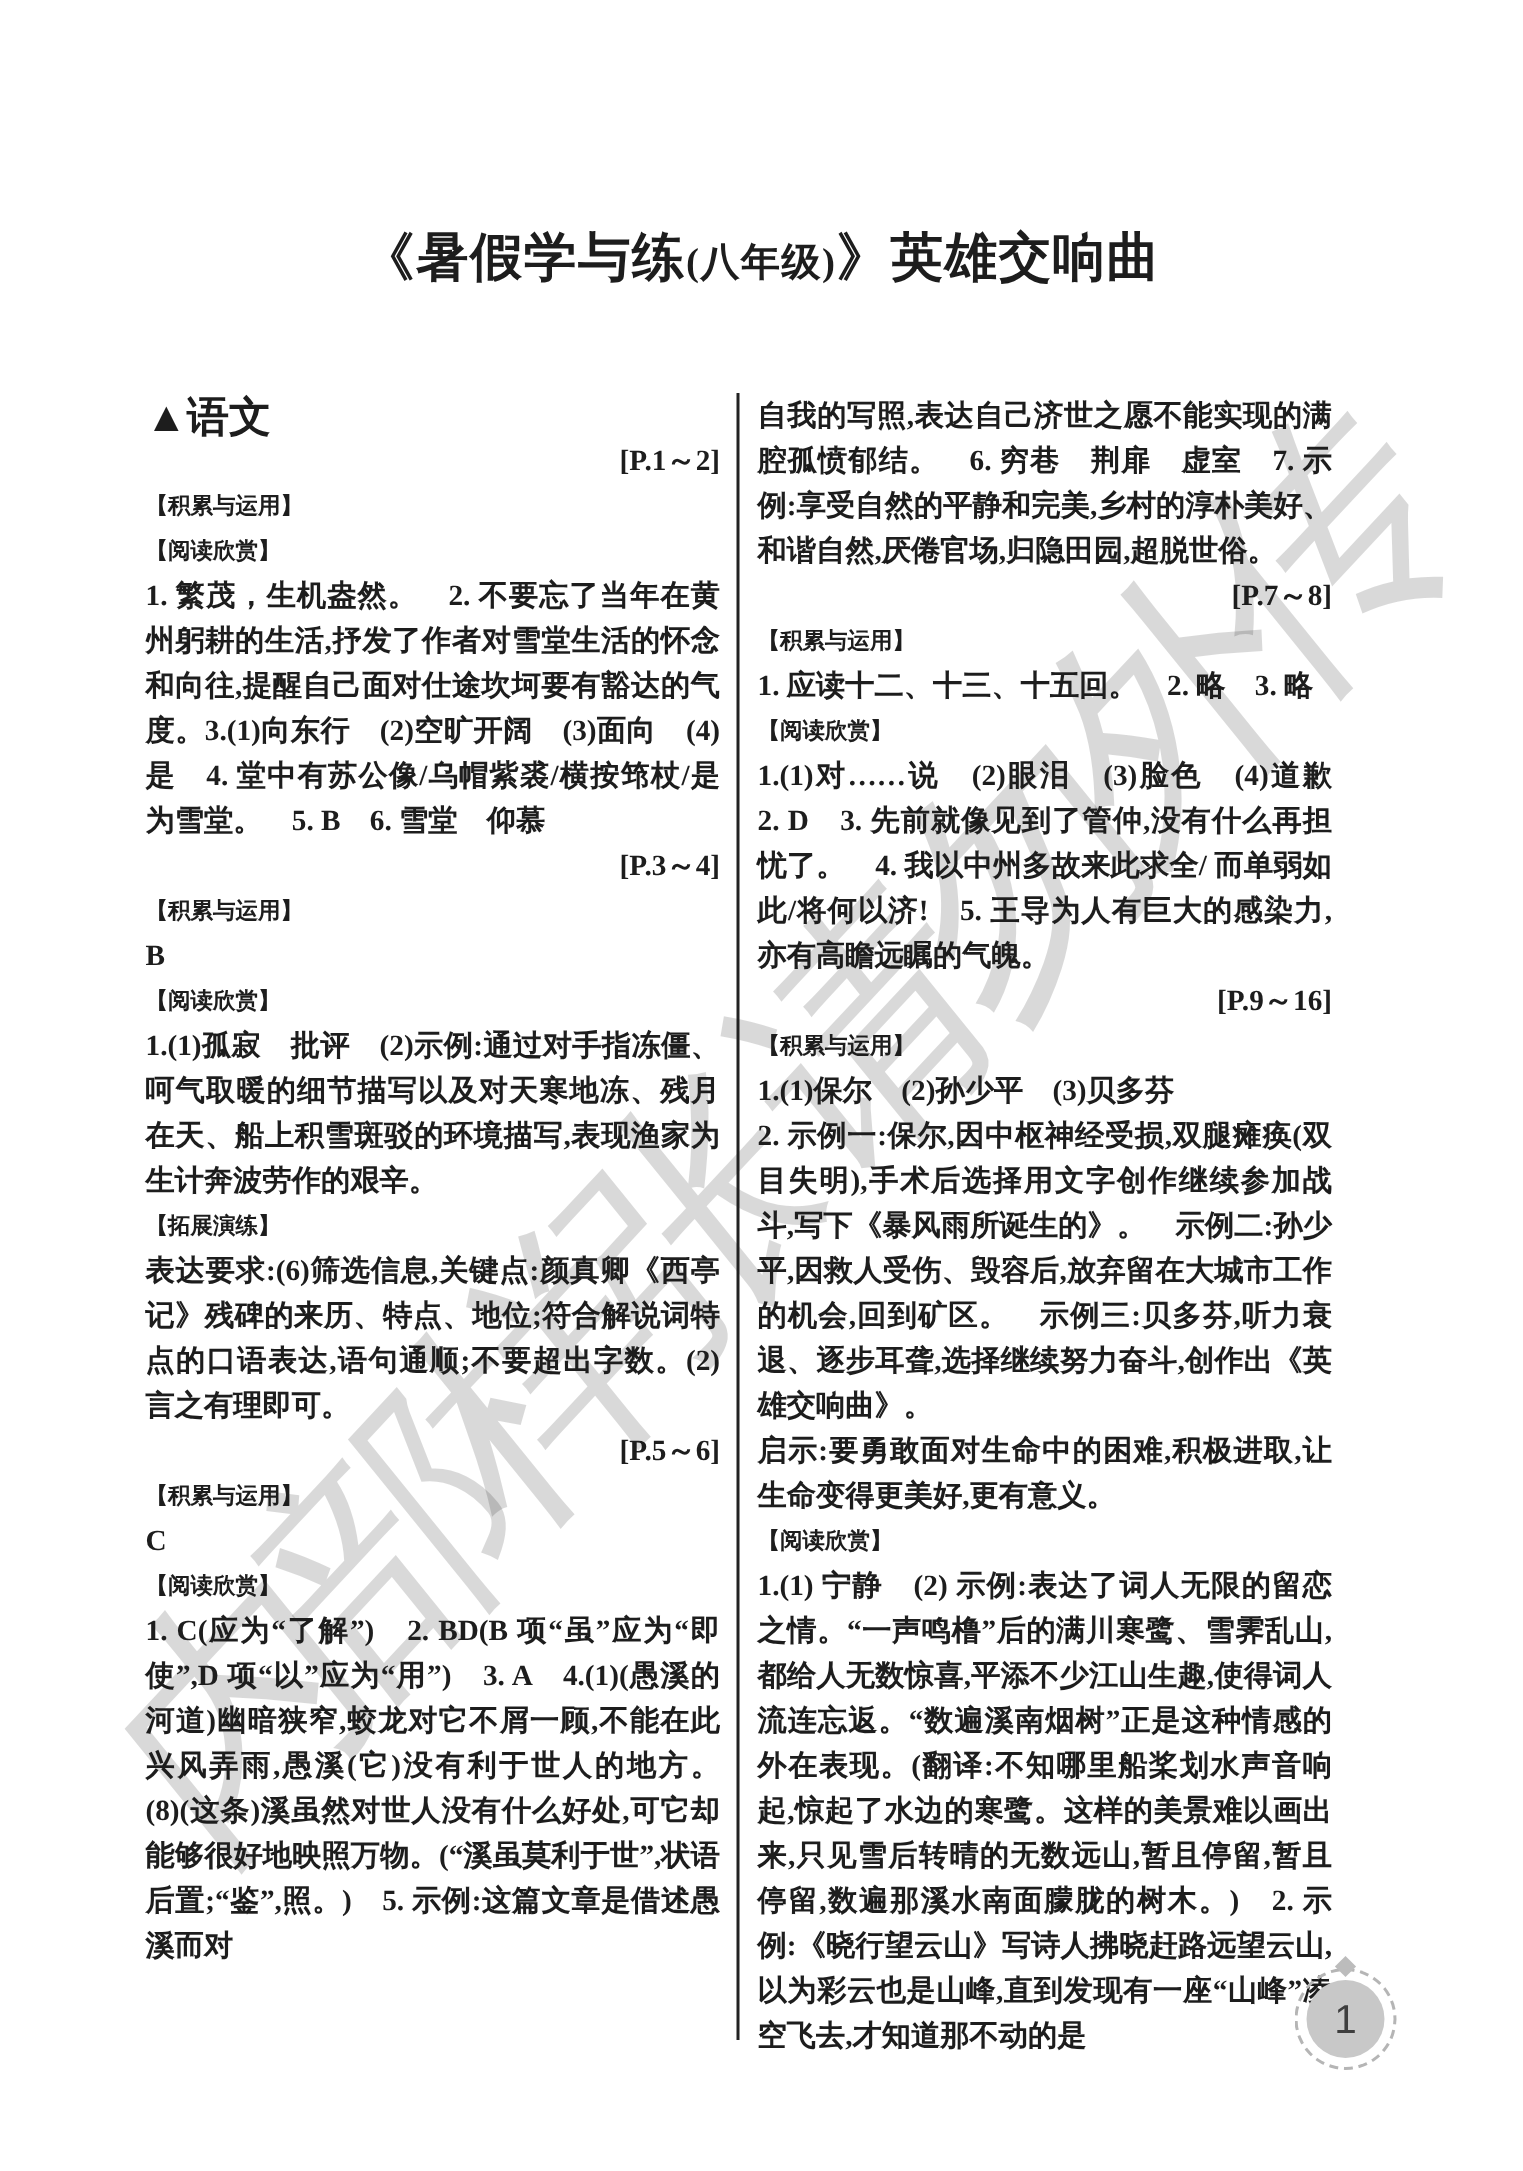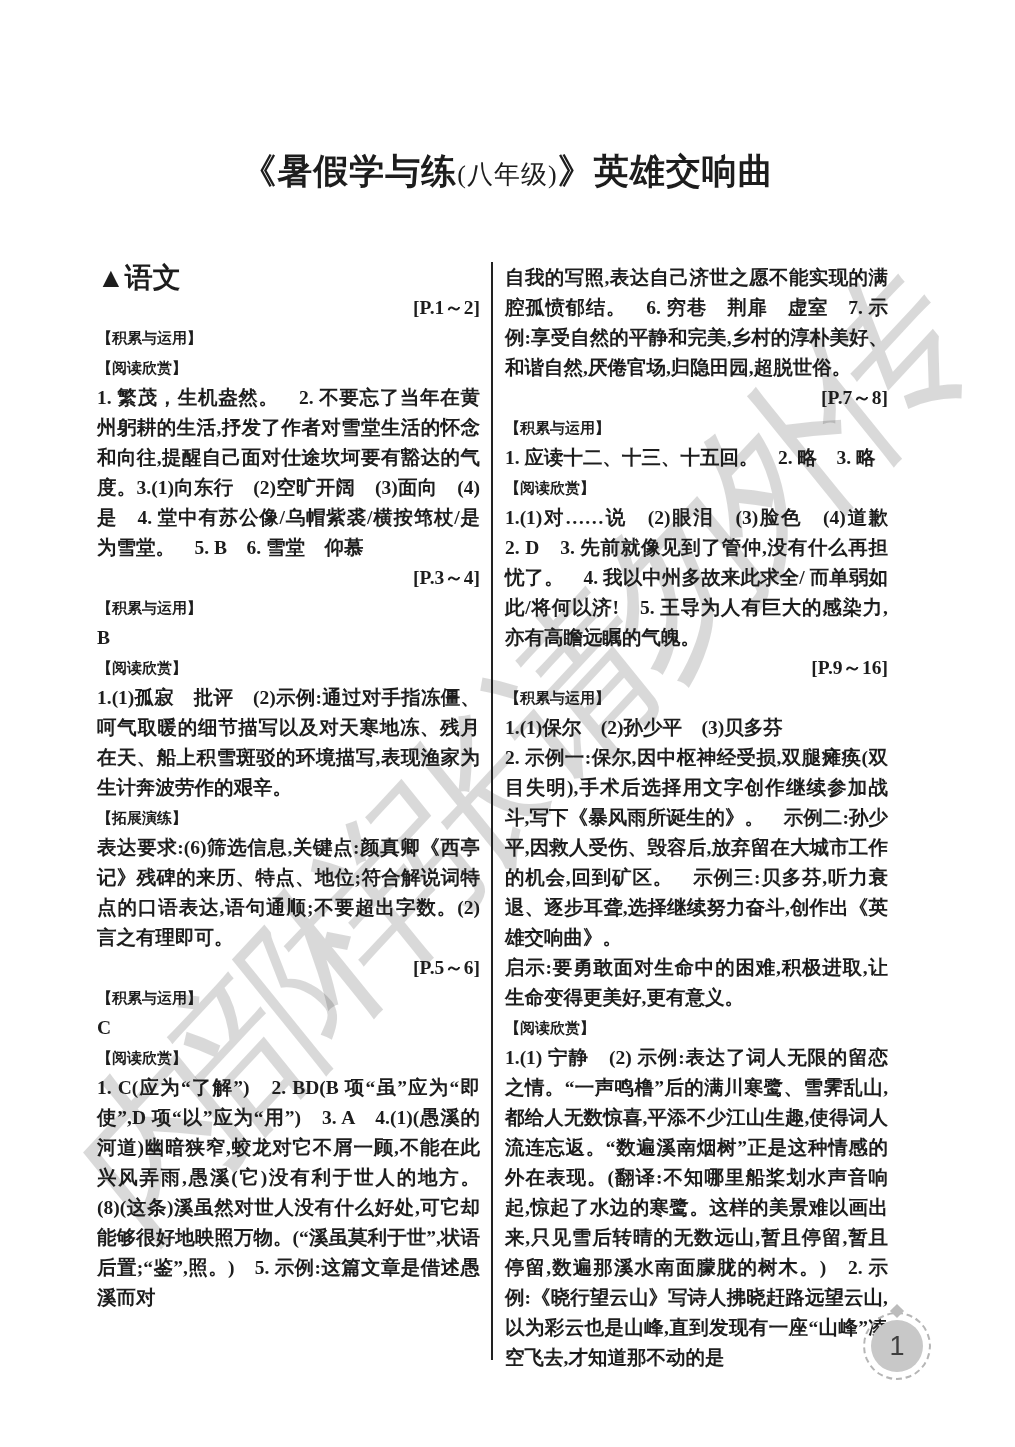--- a/index.html
+++ b/index.html
@@ -16,21 +16,21 @@
     transform:translate(-50%,-50%) rotate(-47deg) skewX(-8deg);
     font-size:168px;letter-spacing:-20px;white-space:nowrap;
     color:rgba(0,0,0,0.15);
     z-index:0;user-select:none;
   }
   .page-title{
     position:absolute;top:148px;left:0;width:100%;
     text-align:center;font-size:35px;font-weight:bold;
     letter-spacing:1px;z-index:1;margin:0;
   }
-  .page-title .grade{font-size:26px;font-weight:normal;}
+  .page-title .grade{font-size:26px;font-weight:bold;}
   .col{position:absolute;top:263px;width:383px;z-index:1;}
   #col-left{left:97px;}
   #col-right{left:505px;}
   .divider{
     position:absolute;left:491px;top:262px;width:1.5px;height:1098px;
     background:#222;z-index:1;
   }
   .blk{font-size:19.5px;line-height:30px;margin:0;}
   .para{text-align:justify;text-justify:inter-ideograph;font-weight:bold;}
   .heading{

